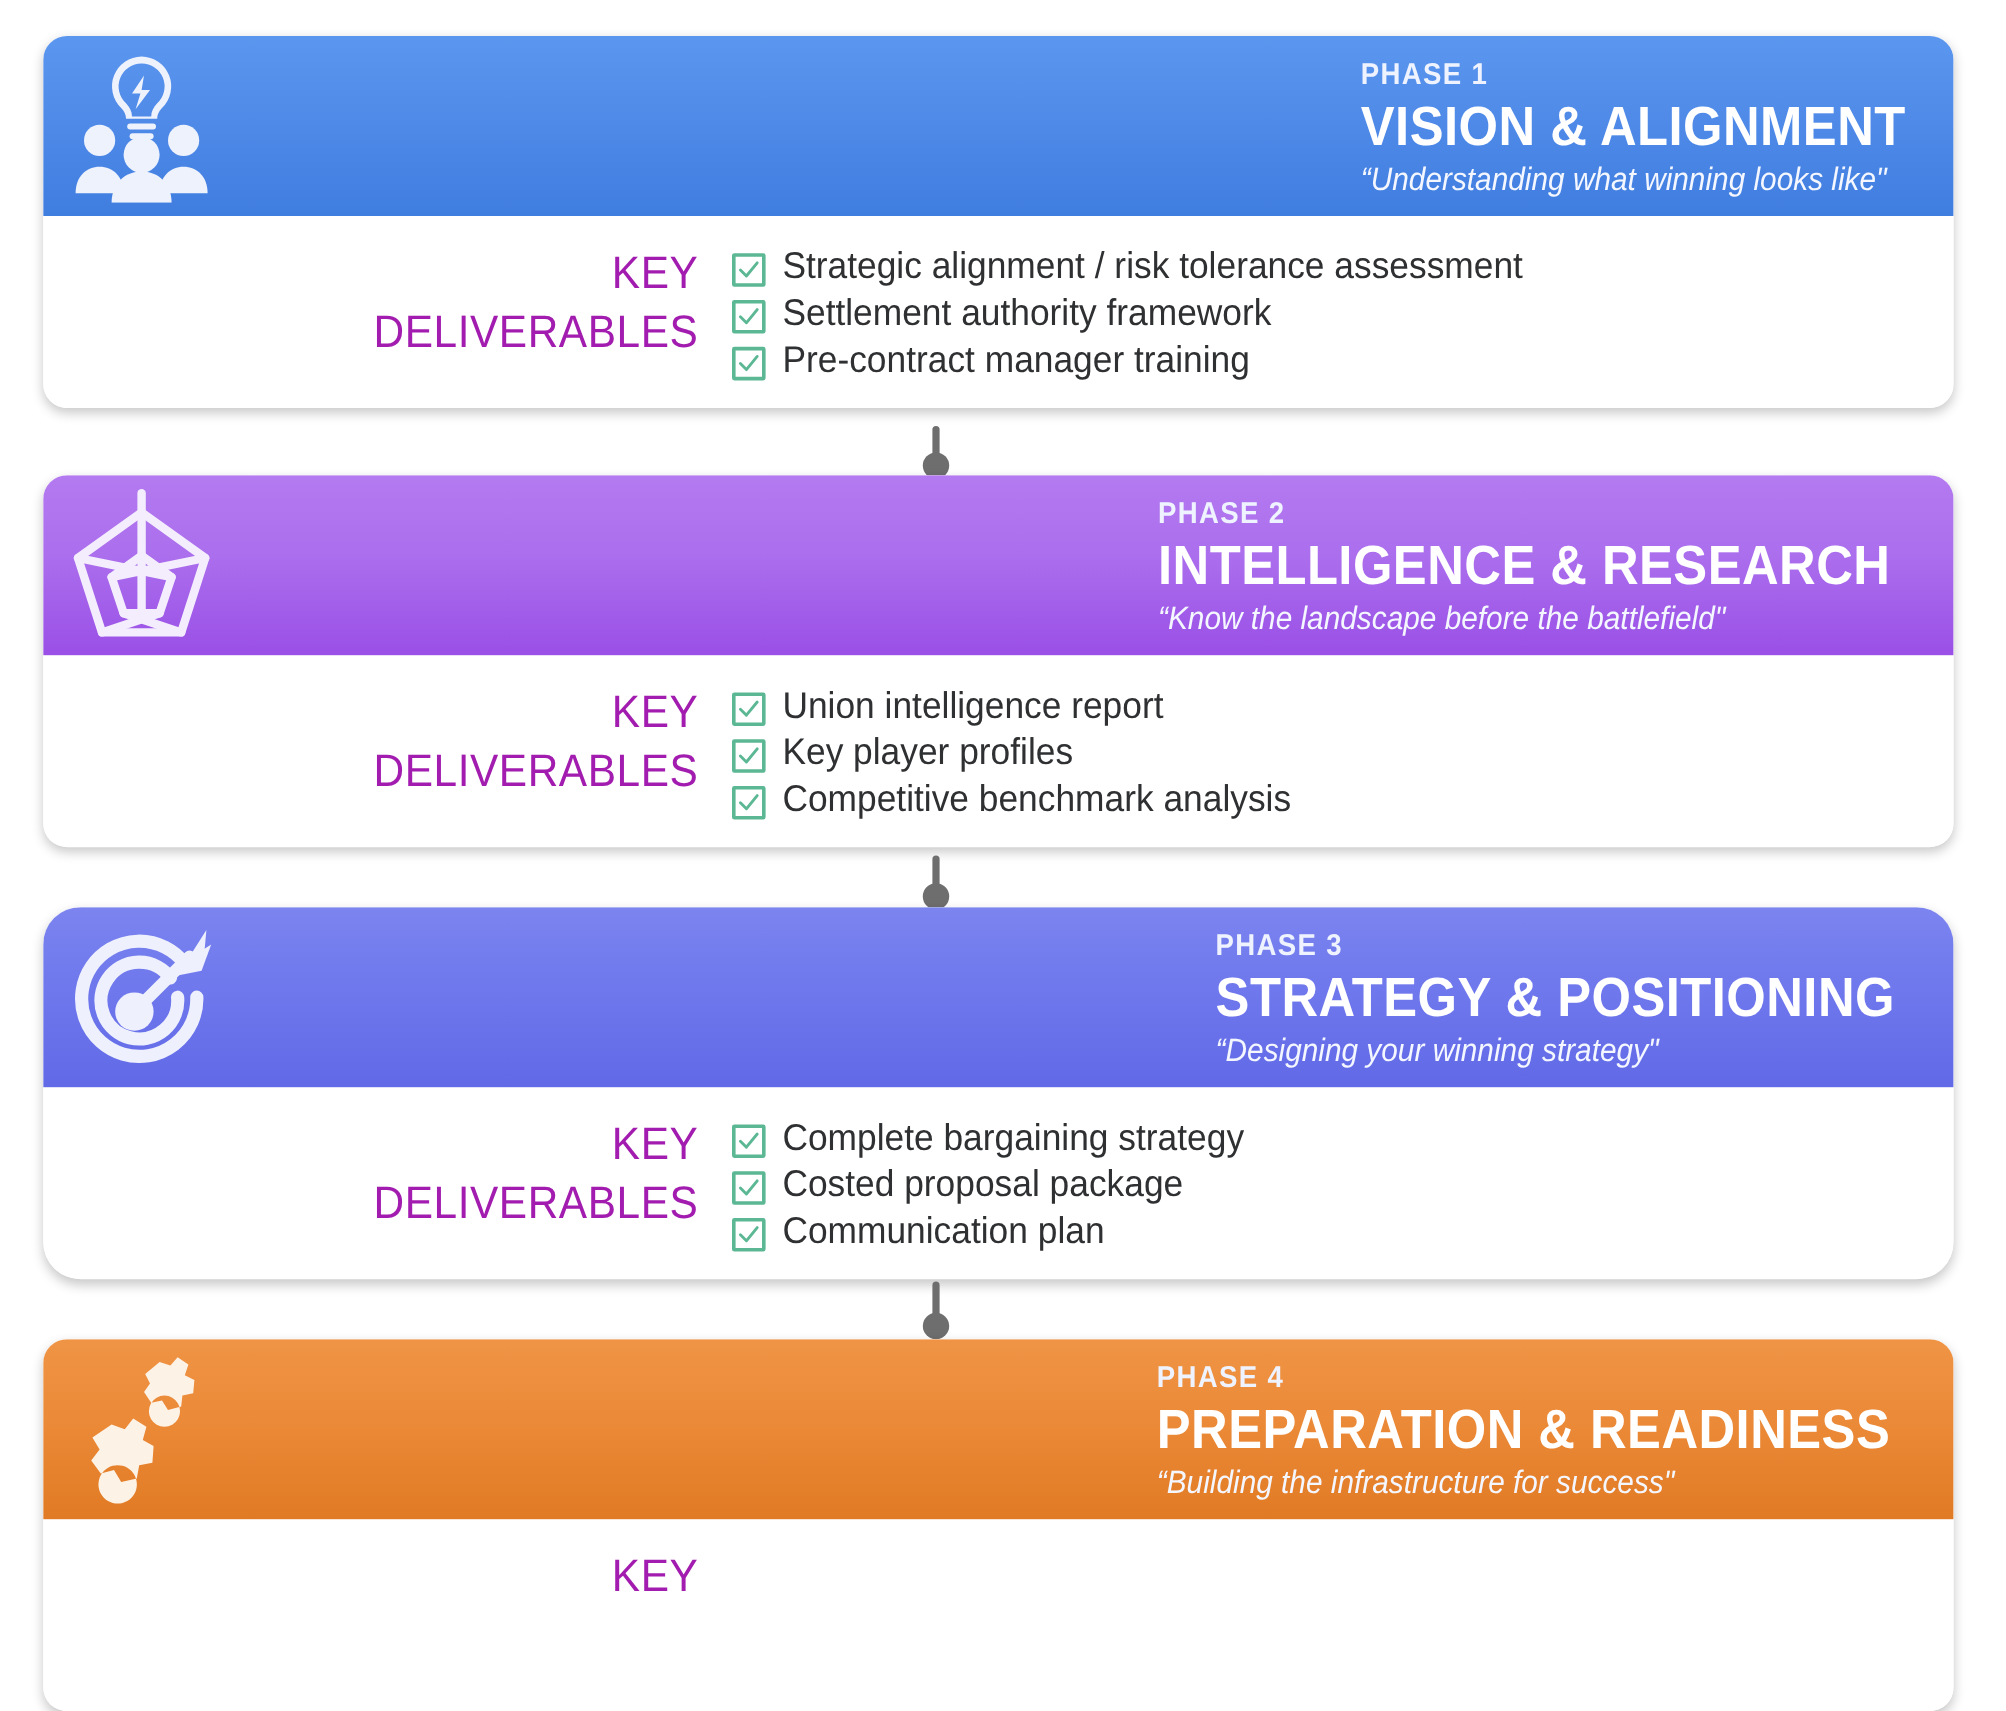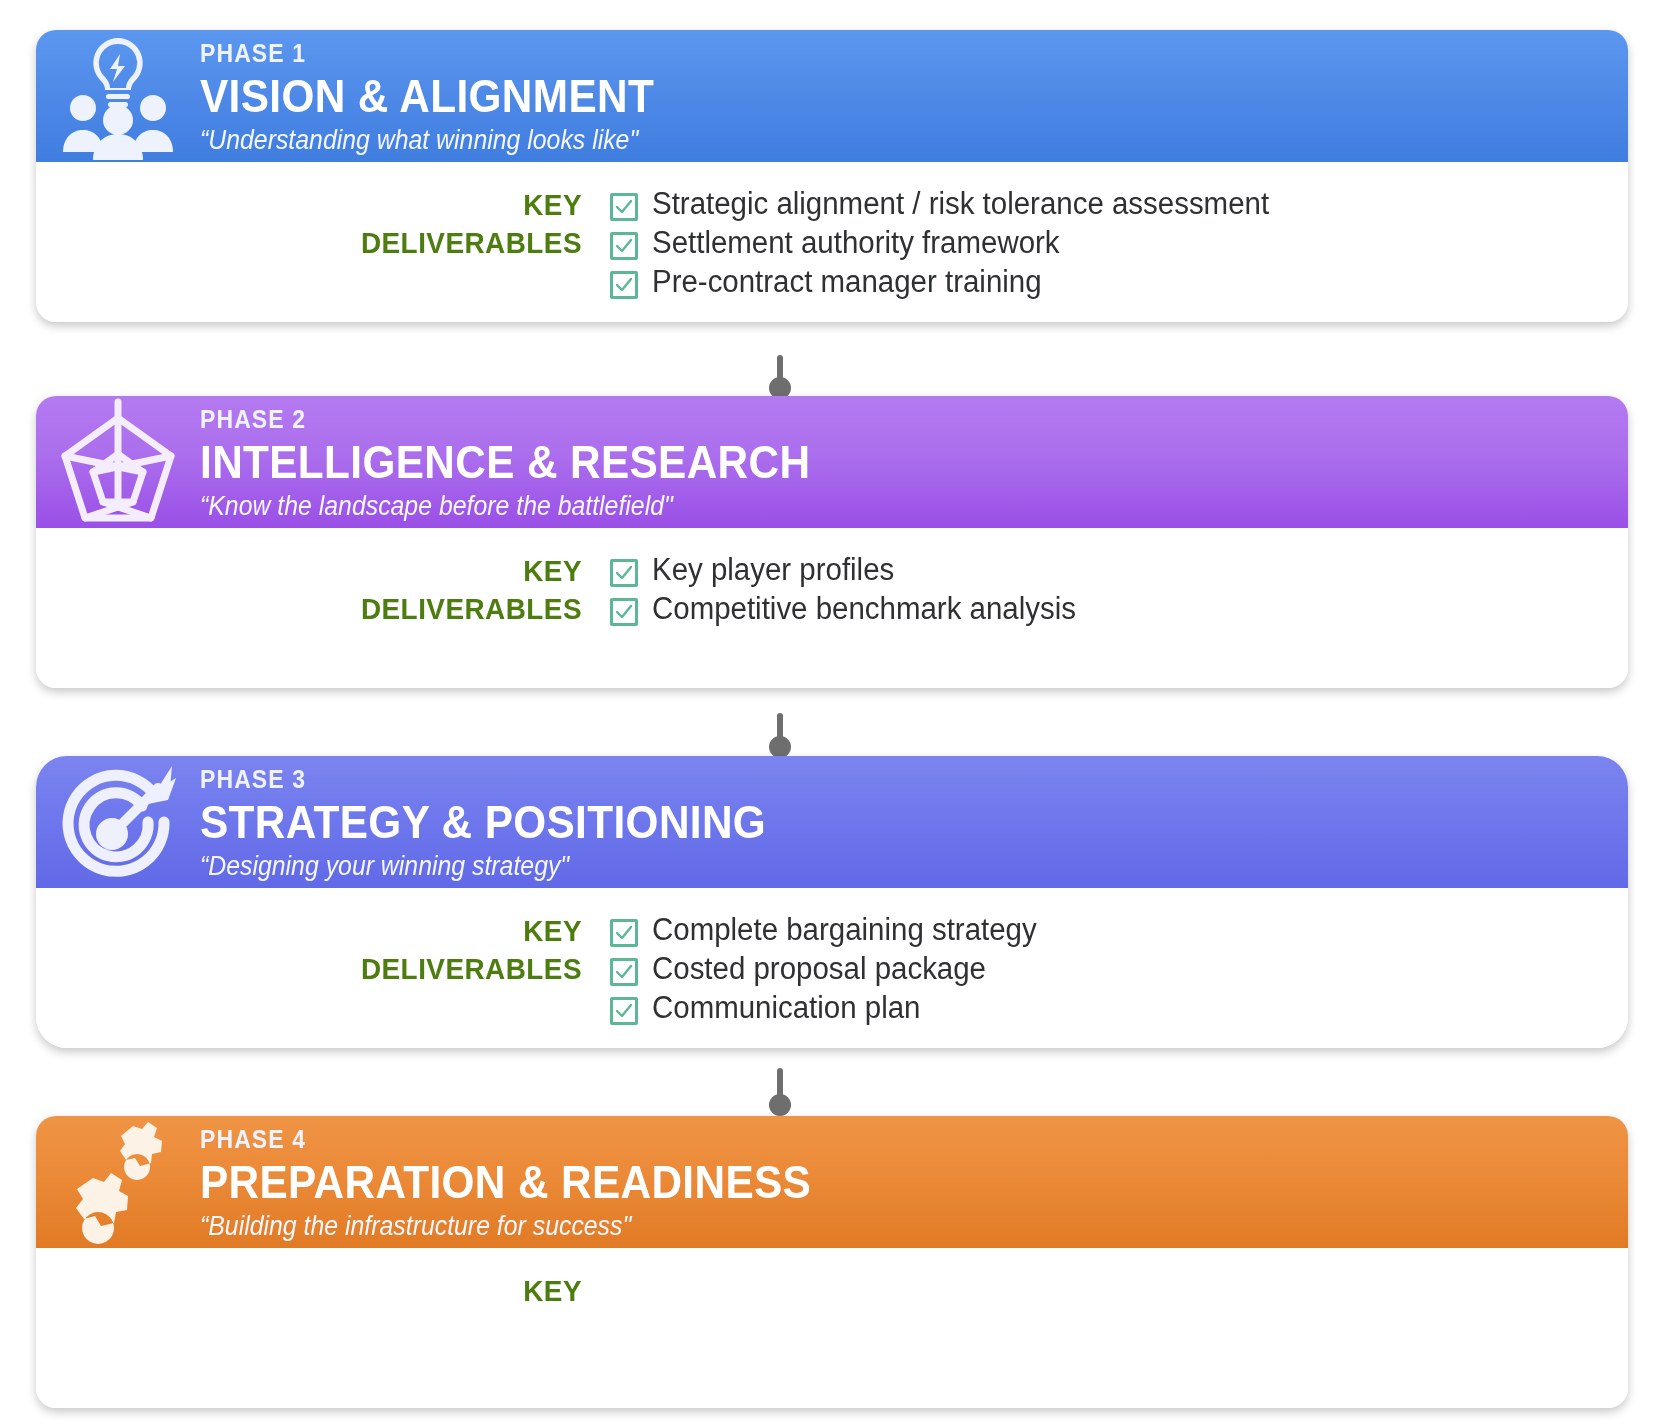--- a/index.html
+++ b/index.html
@@ -30,23 +30,24 @@
     border-radius: 20px;
     background: #ffffff;
     box-shadow: 0 4px 10px rgba(0,0,0,0.22);
     overflow: hidden;
   }
 
   .phase-header {
     position: relative;
     display: flex;
     align-items: center;
-    height: 132px;
+    height: 150px;
     padding: 0 0 0 0;
     color: #ffffff;
+    justify-content: space-between;
   }
 
   .phase-icon {
     width: 164px;
     min-width: 164px;
     height: 168px;
     display: flex;
     align-items: center;
     justify-content: center;
   }
@@ -102,23 +103,23 @@
     padding: 18px 0 22px 0;
     min-height: 120px;
   }
 
   .key-label {
     width: 574px;
     min-width: 574px;
     text-align: right;
     padding-right: 28px;
     box-sizing: border-box;
-    color: #4d7c0f;
-    font-size: 30px;
-    font-weight: bold;
+    color: #a21caf;
+    font-size: 38px;
+    font-weight: normal;
     line-height: 1.28;
     letter-spacing: 0.5px;
     padding-top: 6px;
     transform-origin: right top;
   }
   .key-label span { display: block; transform: scaleX(0.93); transform-origin: right center; }
 
   .deliverables {
     flex: 1;
     padding-top: 2px;
@@ -275,20 +276,28 @@
         <span>KEY</span>
         <span>DELIVERABLES</span>
       </div>
       <div class="deliverables">
         <div class="deliv-row">
           <span class="chk">
             <svg width="20" height="20" viewBox="0 0 20 20">
                 <path d="M3 10 L8 15 L17 4" stroke="#5cb894" stroke-width="2.4" fill="none" stroke-linecap="round" stroke-linejoin="round"></path>
               </svg>
           </span>
+          <span class="deliv-text">Union intelligence report</span>
+        </div>
+        <div class="deliv-row">
+          <span class="chk">
+            <svg width="20" height="20" viewBox="0 0 20 20">
+                <path d="M3 10 L8 15 L17 4" stroke="#5cb894" stroke-width="2.4" fill="none" stroke-linecap="round" stroke-linejoin="round"></path>
+              </svg>
+          </span>
           <span class="deliv-text">Key player profiles</span>
         </div>
         <div class="deliv-row">
           <span class="chk">
             <svg width="20" height="20" viewBox="0 0 20 20">
                 <path d="M3 10 L8 15 L17 4" stroke="#5cb894" stroke-width="2.4" fill="none" stroke-linecap="round" stroke-linejoin="round"></path>
               </svg>
           </span>
           <span class="deliv-text">Competitive benchmark analysis</span>
         </div>

